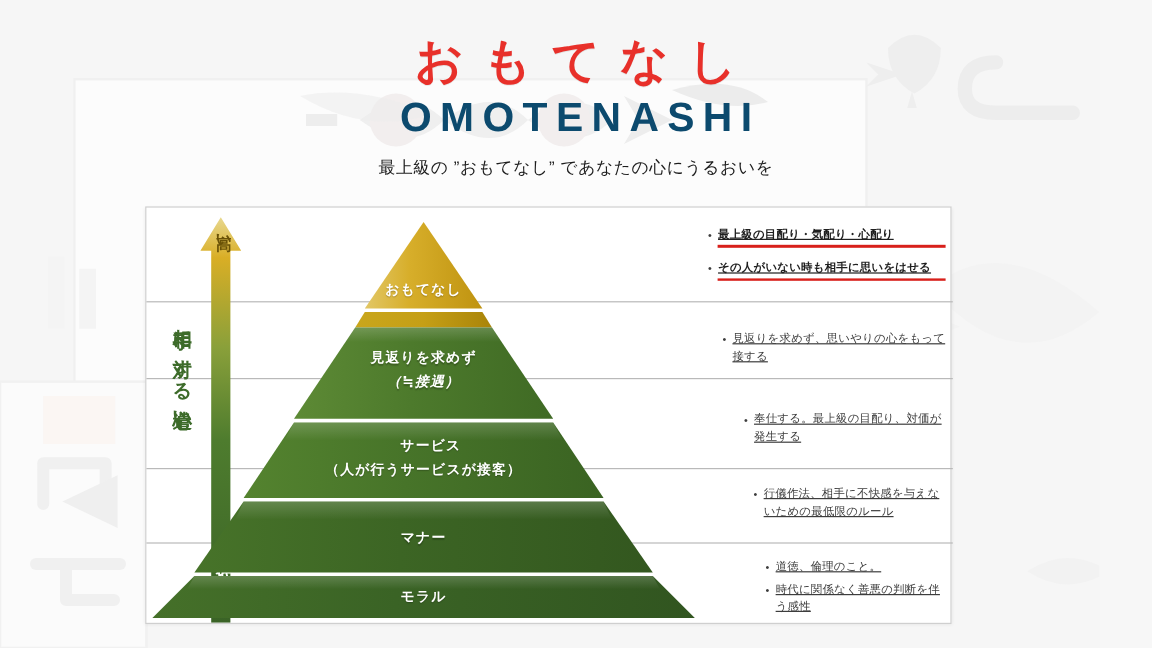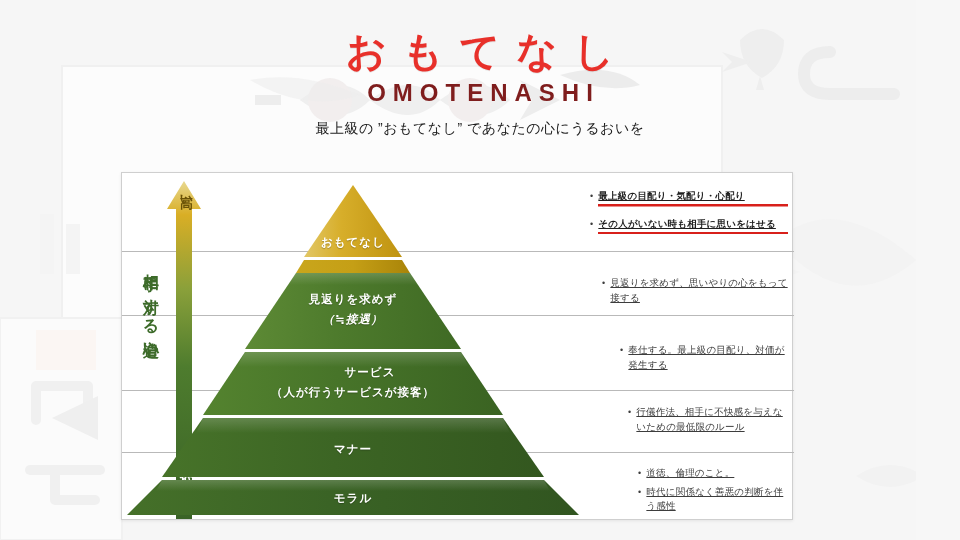--- a/index.html
+++ b/index.html
@@ -16,21 +16,21 @@
   .bg-watermark svg{display:block;width:960px;height:540px;}
 
   
   .header{position:absolute;left:0;top:0;width:960px;text-align:center;}
   .title-jp{
     color:#e8302a;font-size:40px;font-weight:bold;letter-spacing:16px;
     margin-top:30px;line-height:1.05;text-indent:16px;
     text-shadow:0 1px 0 rgba(0,0,0,.08);
   }
   .title-en{
-    color:#7f1d1d;font-size:24px;font-weight:bold;letter-spacing:7px;
+    color:#0c4a6e;font-size:34px;font-weight:bold;letter-spacing:7px;
     margin-top:8px;line-height:1.1;text-indent:7px;
   }
   .subtitle{
     color:#1c1c1c;font-size:14px;letter-spacing:.5px;margin-top:14px;line-height:1.2;
   }
 
   
   .card{
     position:absolute;left:121px;top:172px;width:672px;height:348px;
     background:#ffffff;border:1px solid #cfcfcf;box-sizing:border-box;
@@ -237,21 +237,21 @@
 
         <polygon points="40,301 422,301 457,336 5,336" fill="url(#t5)"></polygon>
         <polygon points="40,301 422,301 428,312 34,312" fill="url(#gloss)"></polygon>
       </svg>
 
       <div class="tier-label" style="left:146px;top:55px;width:170px;">おもてなし</div>
 
       <div class="tier-label" style="left:146px;top:112px;width:170px;">見返りを求めず</div>
       <div class="tier-label" style="left:146px;top:132px;width:170px;font-style:italic;">（≒接遇）</div>
 
-      <div class="tier-label" style="left:128px;top:185px;width:240px;text-align:center;">サービス</div>
+      <div class="tier-label" style="left:117px;top:185px;width:240px;text-align:center;">サービス</div>
       <div class="tier-label" style="left:111px;top:205px;width:240px;">（人が行うサービスが接客）</div>
 
       <div class="tier-label" style="left:146px;top:311px;width:170px;">モラル</div>
 
       <div class="tier-label" style="left:146px;top:262px;width:170px;">マナー</div>
     </div>
 
     <div class="notes">
 
       <div class="note" style="top:16px;">

